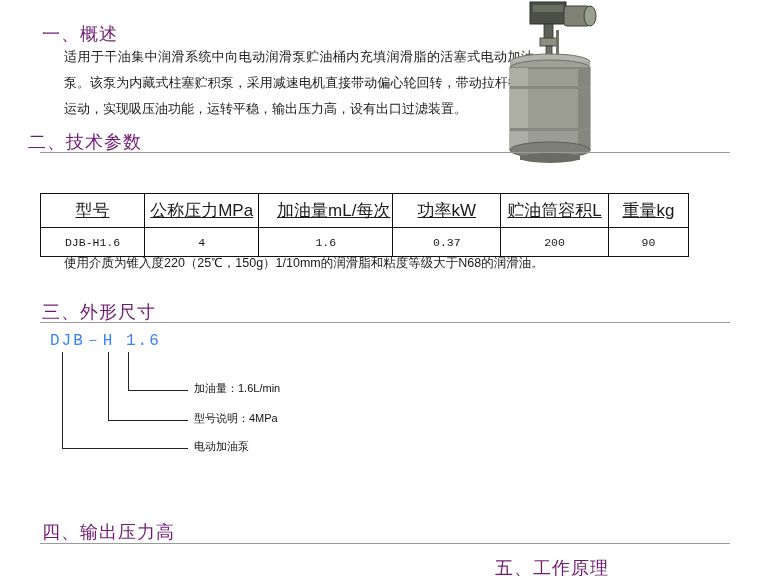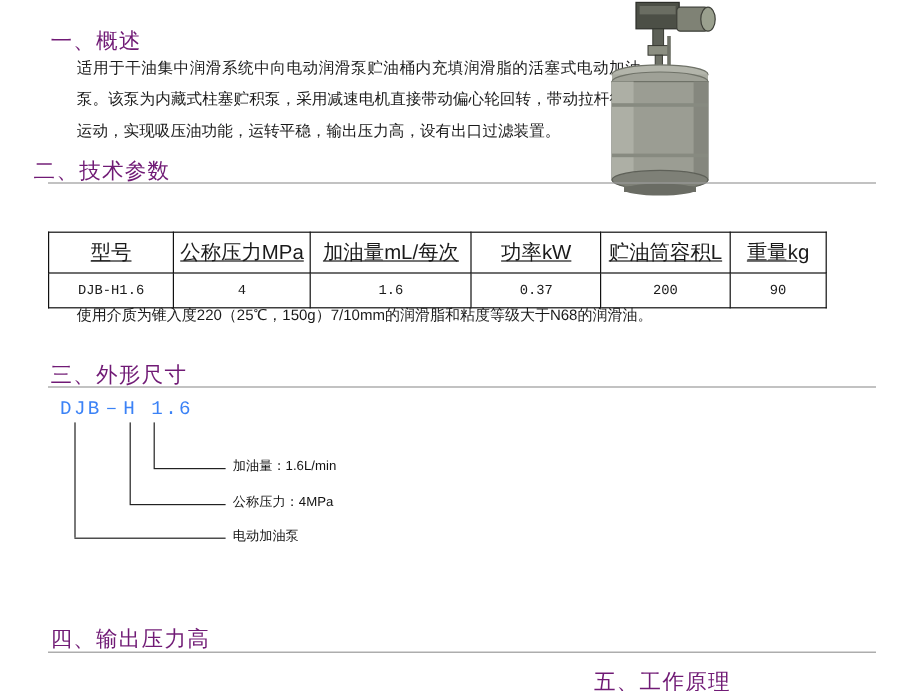--- a/index.html
+++ b/index.html
@@ -70,21 +70,21 @@
     font-size: 17px;
     text-decoration: underline;
   }
   table.spec td {
     height: 18px;
     font-family: "Liberation Mono", monospace;
     font-size: 11.5px;
   }
   table.spec .c0 { width: 104px; }
   table.spec .c1 { width: 114px; }
-  table.spec .c2 { width: 136px; }
+  table.spec .c2 { width: 136px; text-align: right; }
   table.spec .c3 { width: 108px; }
   table.spec .c4 { width: 108px; }
   table.spec .c5 { width: 79px; }
 
   #p-medium { left: 40px; top: 250px; width: 660px; font-size: 12.5px; }
 
   
   #t-model { left: 42px; top: 300px; }
   #rule-model { left: 40px; top: 322px; width: 690px; }
 
@@ -191,34 +191,34 @@
         <td>DJB-H1.6</td>
         <td>4</td>
         <td>1.6</td>
         <td>0.37</td>
         <td>200</td>
         <td>90</td>
       </tr>
     </tbody>
   </table>
 
-  <div class="para" id="p-medium">使用介质为锥入度220（25℃，150g）7/10mm的润滑脂和粘度等级大于N68的润滑油。</div>
+  <div class="para" id="p-medium">使用介质为锥入度220（25℃，150g）1/10mm的润滑脂和粘度等级大于N68的润滑油。</div>
 
   <div class="section-title" id="t-model">三、外形尺寸</div>
   <div class="rule" id="rule-model"></div>
 
   <div class="model-code">DJB－H 1.6</div>
 
   <div class="leader" style="left:128px; top:352px; height:38px;"></div>
   <div class="leader-h" style="left:128px; top:390px; width:60px;"></div>
   <div class="leader-label" style="left:194px; top:381px;">加油量：1.6L/min</div>
 
   <div class="leader" style="left:108px; top:352px; height:68px;"></div>
   <div class="leader-h" style="left:108px; top:420px; width:80px;"></div>
-  <div class="leader-label" style="left:194px; top:411px;">公称压力：4MPa</div>
+  <div class="leader-label" style="left:194px; top:411px;">型号说明：4MPa</div>
 
   <div class="leader" style="left:62px; top:352px; height:96px;"></div>
   <div class="leader-h" style="left:62px; top:448px; width:126px;"></div>
   <div class="leader-label" style="left:194px; top:439px;">电动加油泵</div>
 
   <div class="section-title" id="t-dim">四、输出压力高</div>
   <div class="rule" id="rule-dim"></div>
 
   <div class="section-title" id="t-principle">五、工作原理</div>
 

